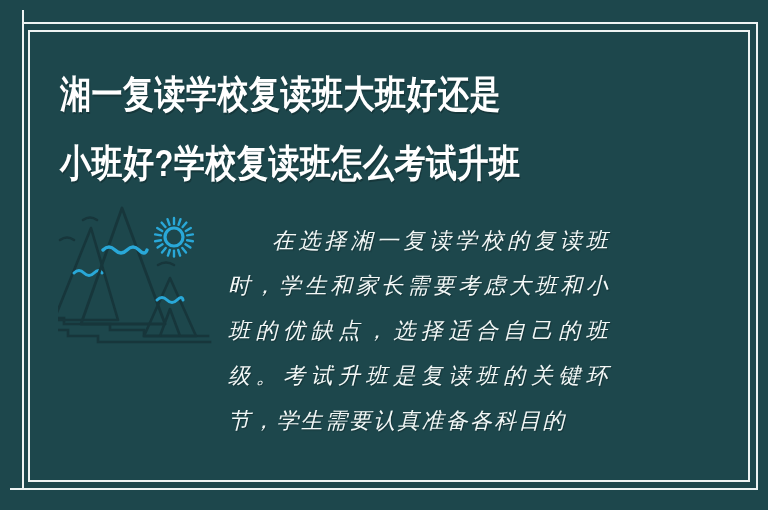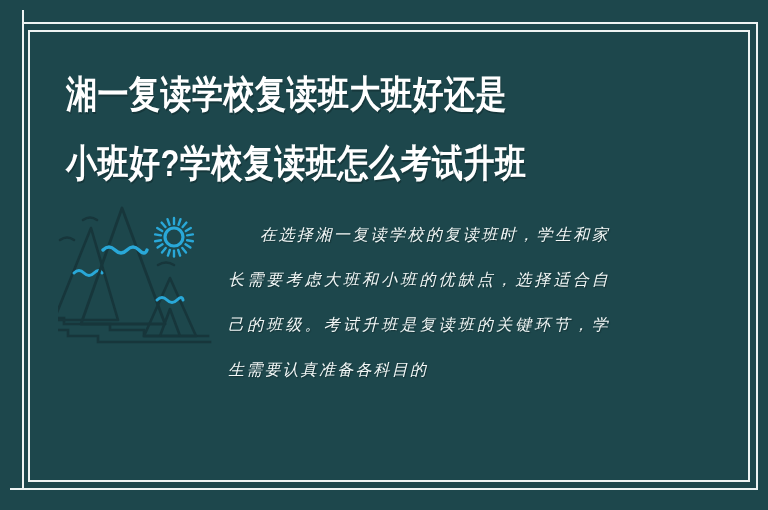--- a/index.html
+++ b/index.html
@@ -66,21 +66,21 @@
     top: 492px;
     width: 30px;
     height: 20px;
     background: #1d474c;
     pointer-events: none;
   }
 
   
   #title-block {
     position: absolute;
-    left: 66px;
+    left: 60px;
     top: 66px;
     width: 640px;
   }
   .title-line {
     color: #ffffff;
     font-family: "Liberation Sans", sans-serif;
     font-weight: bold;
     font-size: 31px;
     line-height: 47px;
     letter-spacing: 0.5px;
@@ -105,21 +105,21 @@
   
   #body-copy {
     position: absolute;
     left: 228px;
     top: 196px;
     width: 382px;
   }
   .body-text {
     color: #f3f8f7;
     font-family: "Liberation Serif", serif;
-    font-size: 16px;
+    font-size: 22px;
     line-height: 45px;
     letter-spacing: 2.2px;
     text-align: justify;
     text-indent: 2em;
     font-style: italic;
     text-shadow: 1px 1px 1px rgba(0,0,0,0.28);
   }
 </style>
 </head>
 <body>

